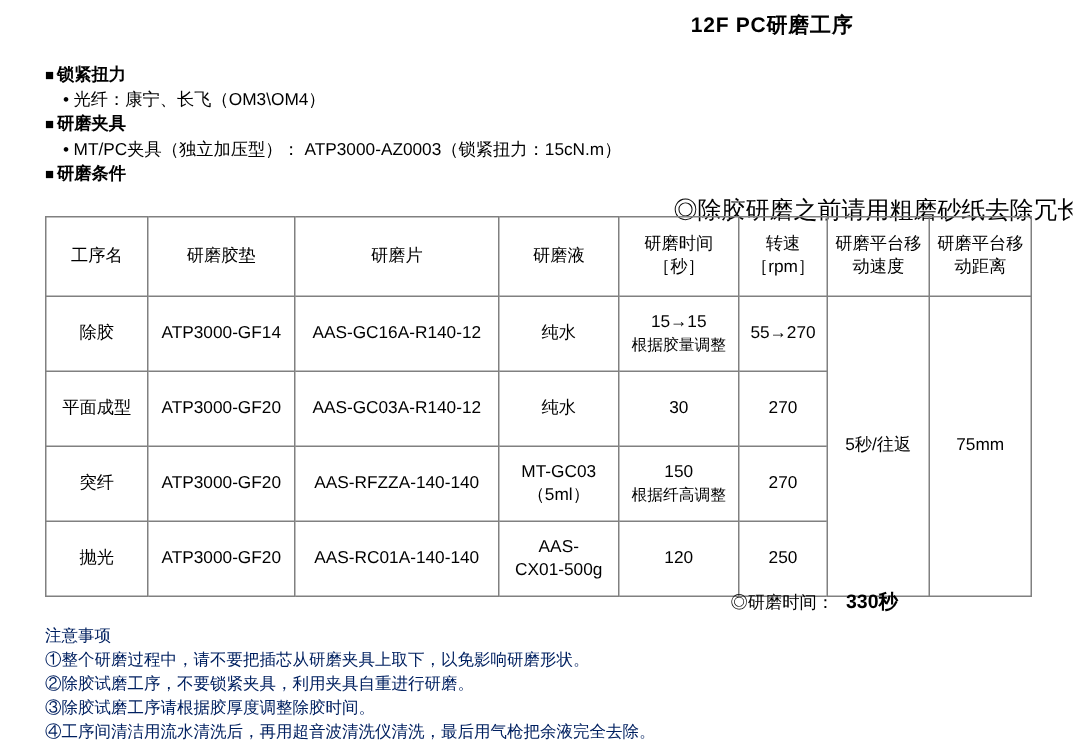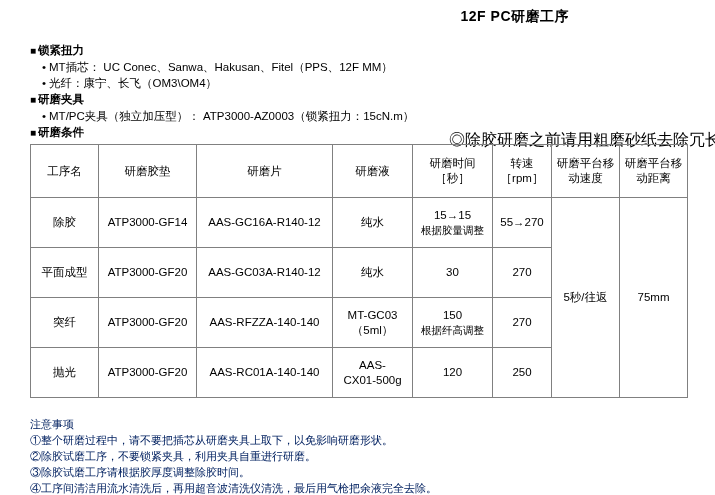--- a/index.html
+++ b/index.html
@@ -123,23 +123,20 @@
 </head>
 <body>
 
 <div class="page">
 
   <div class="doc-title">12F PC研磨工序</div>
 
   <div class="bullet-list">
     <p class="sq-line">
       <span class="sq">■</span><span>锁紧扭力</span>
-    </p>
-    <p class="dot-line">
-      <span class="dot">•</span><span>MT插芯：  UC Conec、Sanwa、Hakusan、Fitel（PPS、12F MM）</span>
     </p>
     <p class="dot-line">
       <span class="dot">•</span><span>光纤：康宁、长飞（OM3\OM4）</span>
     </p>
     <p class="sq-line">
       <span class="sq">■</span><span>研磨夹具</span>
     </p>
     <p class="dot-line">
       <span class="dot">•</span><span>MT/PC夹具（独立加压型）：  ATP3000-AZ0003（锁紧扭力：15cN.m）</span>
     </p>
@@ -222,20 +219,23 @@
         <td>
           <span>AAS-</span>
           <span class="sub">CX01-500g</span>
         </td>
         <td>120</td>
         <td>250</td>
       </tr>
     </tbody>
   </table>
 
+  <div class="total-time">
+    <span>◎研磨时间：</span><span class="num">330秒</span>
+  </div>
 
   <div class="cautions">
     <p class="head">注意事项</p>
     <p>①整个研磨过程中，请不要把插芯从研磨夹具上取下，以免影响研磨形状。</p>
     <p>②除胶试磨工序，不要锁紧夹具，利用夹具自重进行研磨。</p>
     <p>③除胶试磨工序请根据胶厚度调整除胶时间。</p>
     <p>④工序间清洁用流水清洗后，再用超音波清洗仪清洗，最后用气枪把余液完全去除。</p>
   </div>
 
 </div>

